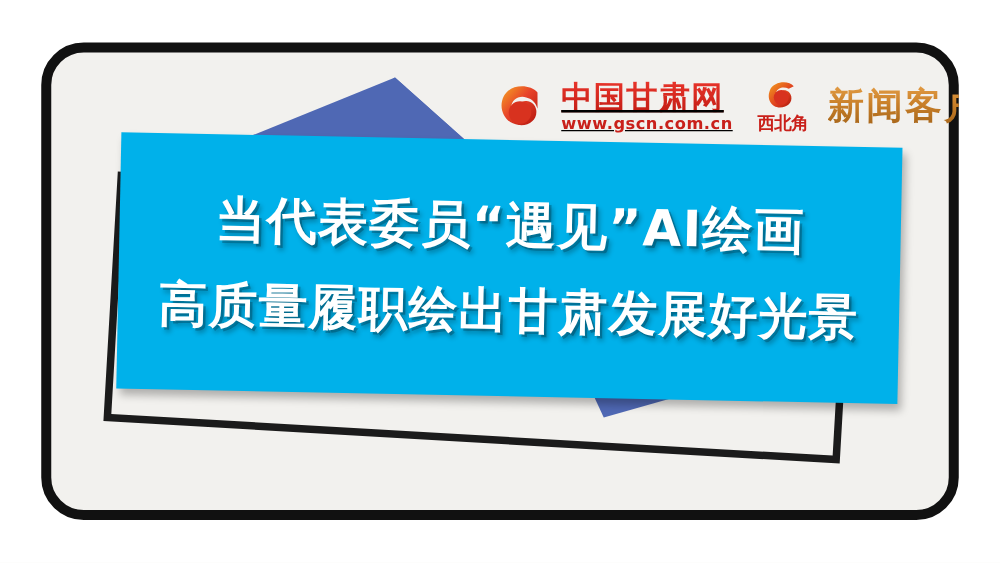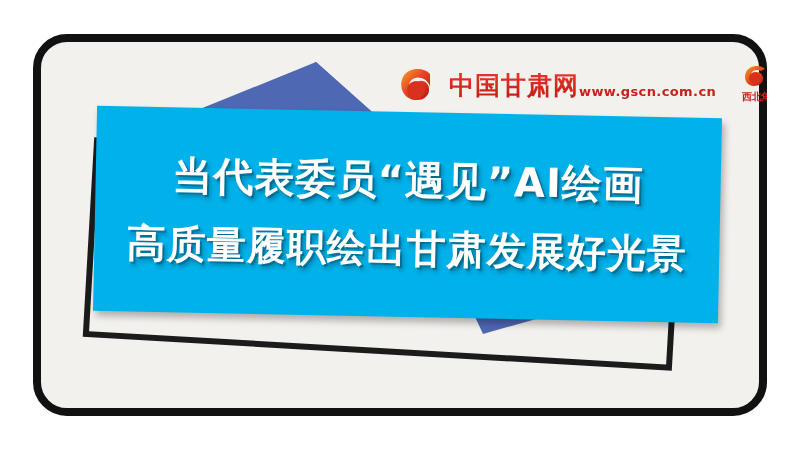--- a/index.html
+++ b/index.html
@@ -54,24 +54,25 @@
   }
   .gscn-logo {
     position: relative;
     width: 44px;
     height: 44px;
     flex: 0 0 auto;
   }
   .gscn-logo svg { display:block; }
   .gscn-wordmark {
     display: flex;
-    flex-direction: row;
-    align-items: flex-end;
+    flex-direction: column;
+    align-items: flex-start;
     line-height: 1;
     flex: 0 0 auto;
+    text-decoration: underline;
   }
   .gscn-cn {
     font-family: "DejaVu Sans", sans-serif;
     font-size: 25px;
     font-weight: 700;
     letter-spacing: 1px;
     background: linear-gradient(180deg,#e8342a 0%,#c31d14 100%);
     -webkit-background-clip: text;
     background-clip: text;
     color: transparent;
@@ -92,21 +93,21 @@
     height: 44px;
     margin-left: 12px;
     flex: 0 0 auto;
     display: flex;
     flex-direction: column;
     align-items: center;
   }
   .xbj-mark svg { display:block; }
   .xbj-text {
     font-family: Liberation Mono, monospace;
-    font-size: 10px;
+    font-size: 14px;
     font-weight: 700;
     color: #c9201a;
     letter-spacing: -0.5px;
     margin-top: 1px;
     white-space: nowrap;
   }
   .app-name {
     font-family: "DejaVu Sans", sans-serif;
     font-size: 29px;
     font-weight: 700;

